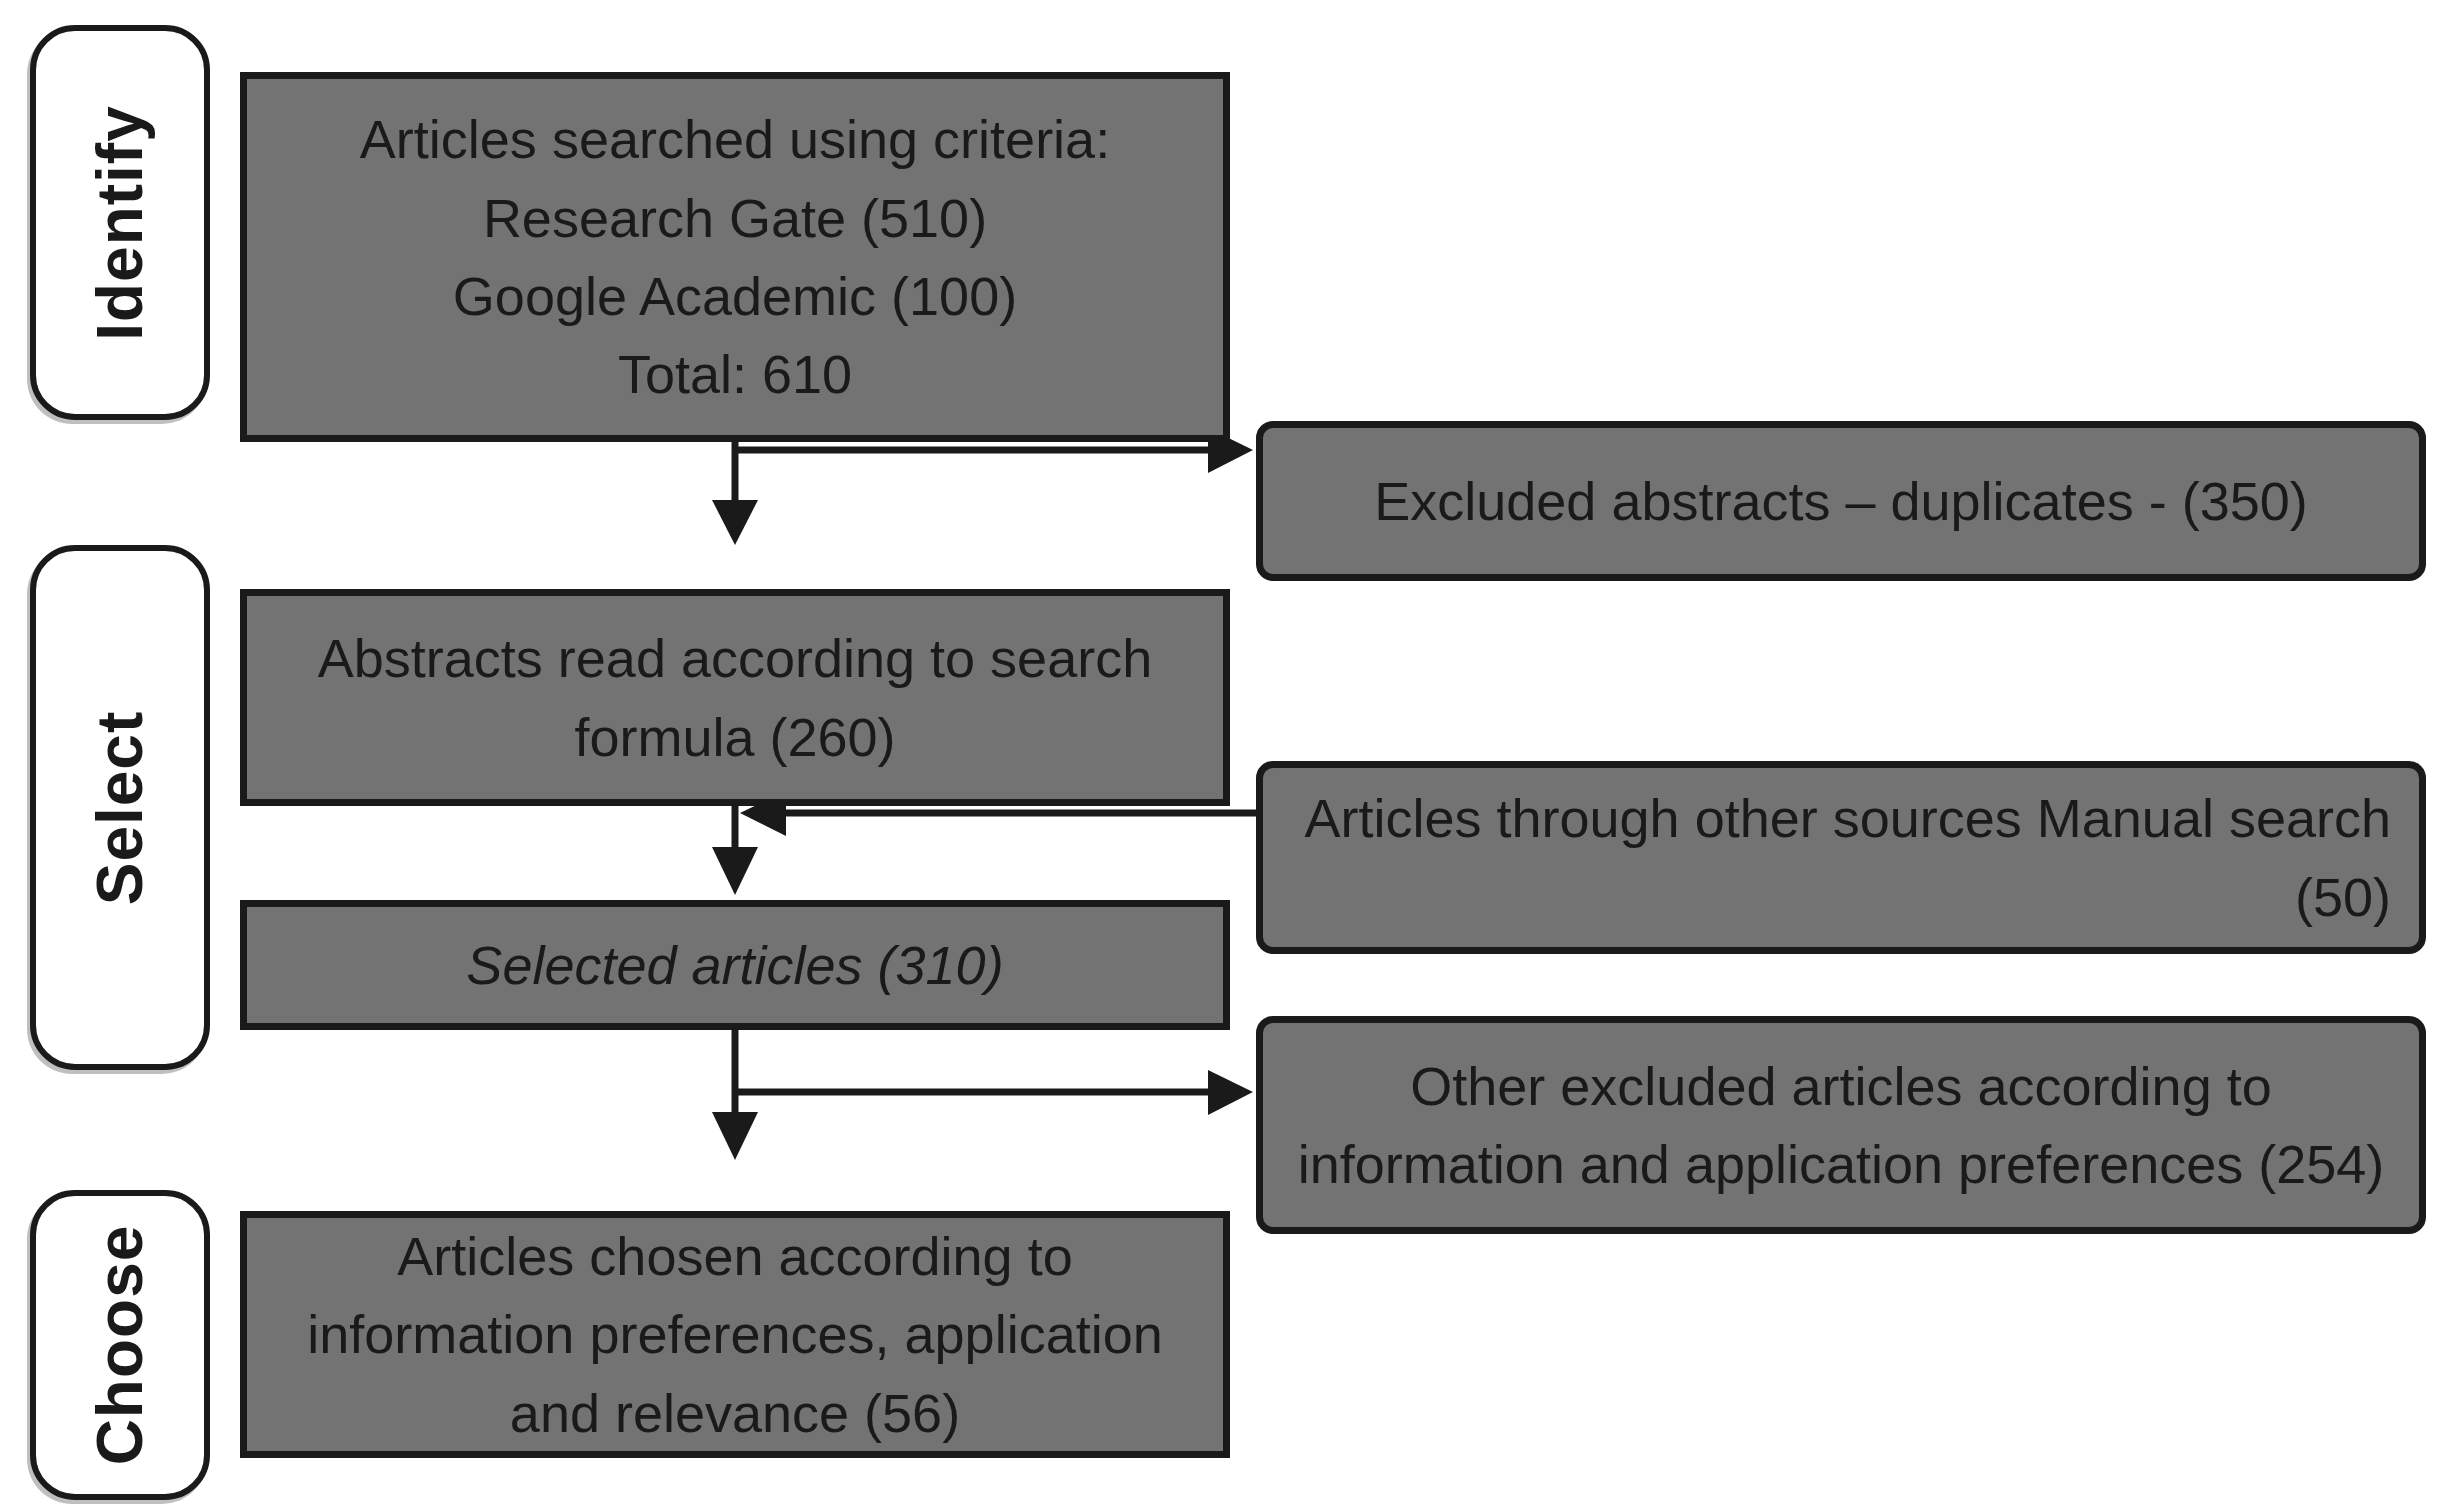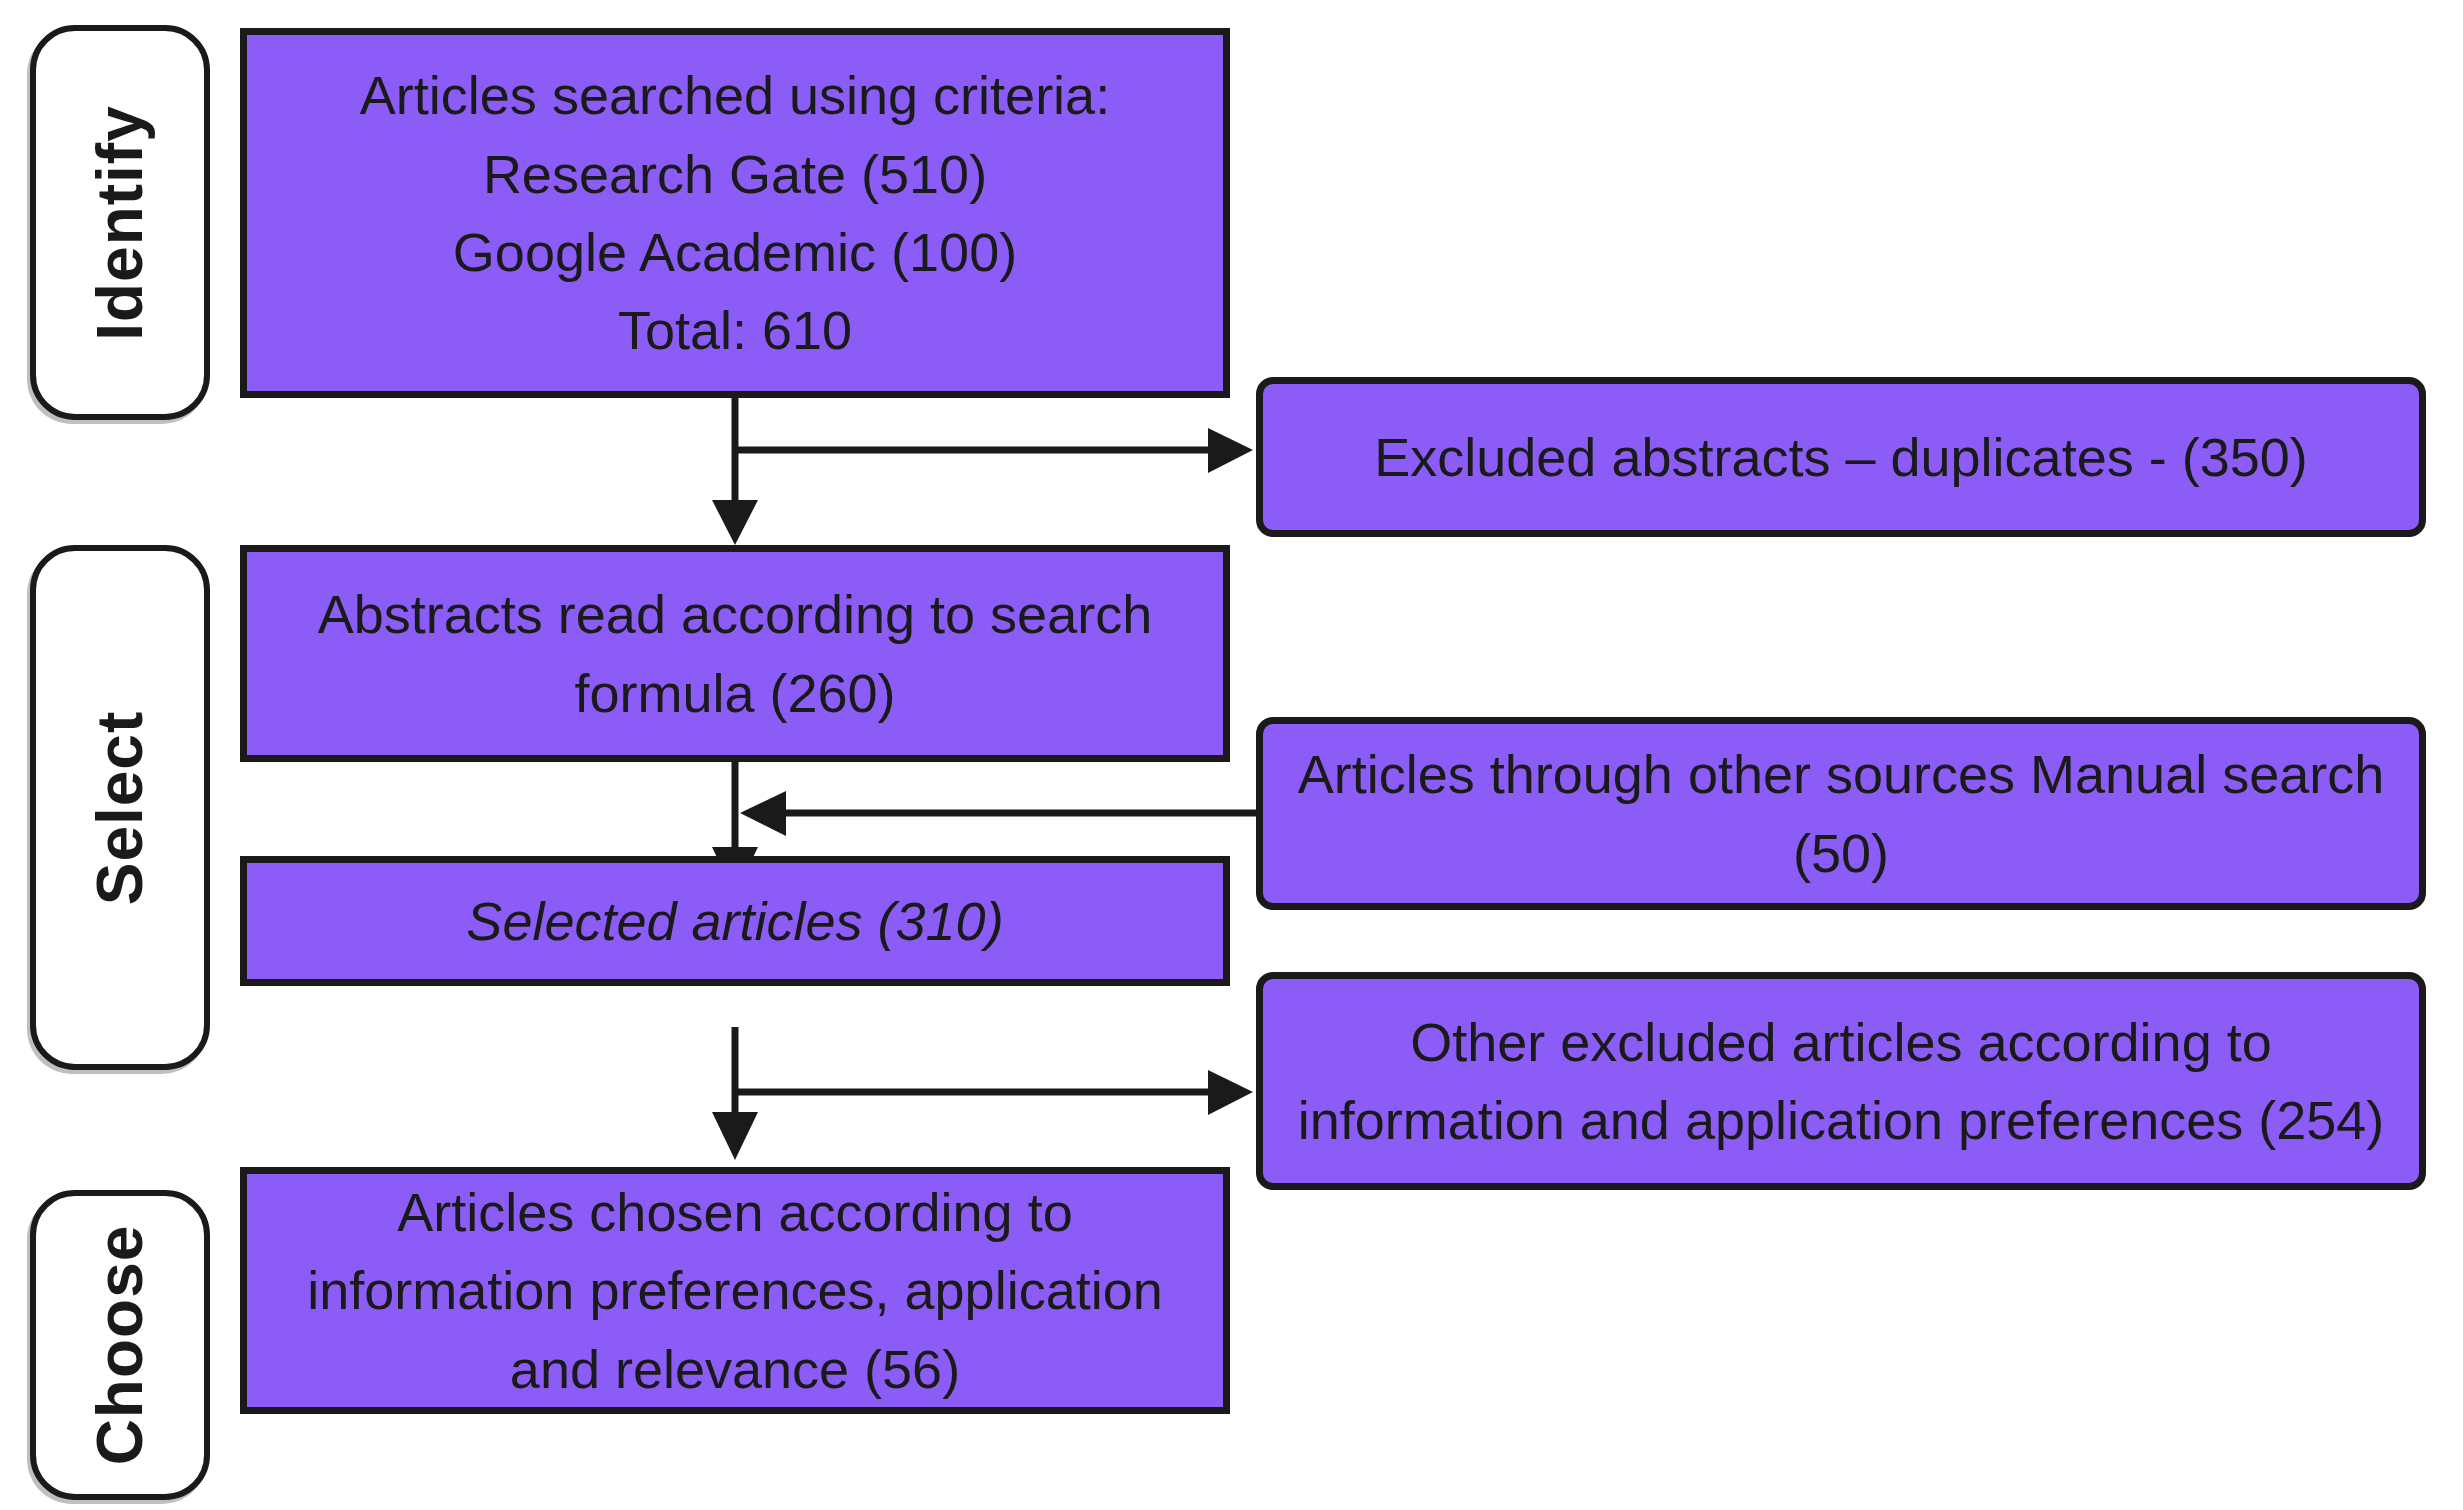--- a/index.html
+++ b/index.html
@@ -46,43 +46,44 @@
     white-space: nowrap;
     font-size: 64px;
     font-weight: bold;
     letter-spacing: 1px;
   }
 
   
   .box {
     position: absolute;
     border: 7px solid #1a1a1a;
-    background: #8b5cf6;
+    background: #737373;
     box-sizing: border-box;
     display: flex;
     align-items: center;
     justify-content: center;
     text-align: center;
     font-size: 54px;
     line-height: 1.45;
     padding: 10px 28px;
     white-space: pre-line;
+    margin-top: 44px;
   }
 
   
   .flow { left: 240px; width: 990px; }
   .flow-searched { top: 28px;   height: 370px; }
   .flow-read     { top: 545px;  height: 217px; }
   .flow-selected { top: 856px;  height: 130px; font-style: italic; }
   .flow-chosen   { top: 1167px; height: 247px; }
 
   
   .side { left: 1256px; width: 1170px; border-radius: 17px; }
   .side-dupes  { top: 377px; height: 160px; }
-  .side-manual { top: 717px; height: 193px; }
+  .side-manual { top: 717px; height: 193px; text-align: right; }
   .side-other  { top: 972px; height: 218px; }
 </style>
 </head>
 <body>
 
 <div class="canvas">
 
   <svg class="connectors" viewBox="0 0 2463 1510" xmlns="http://www.w3.org/2000/svg">
     <g>
       <line x1="735" y1="395" x2="735" y2="505"></line>

